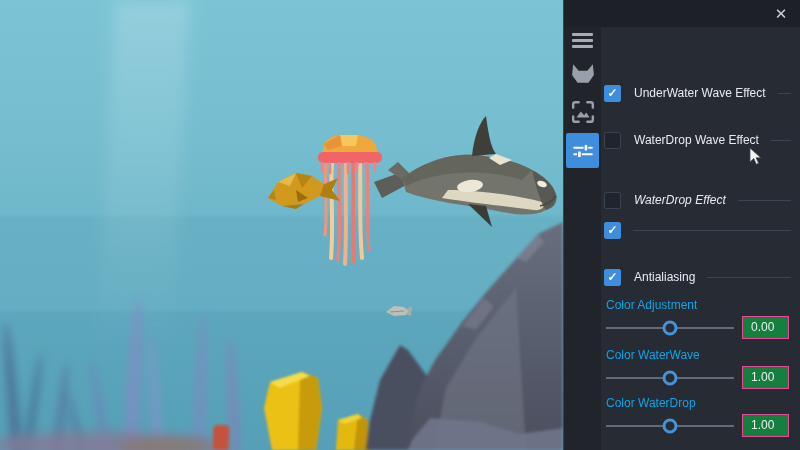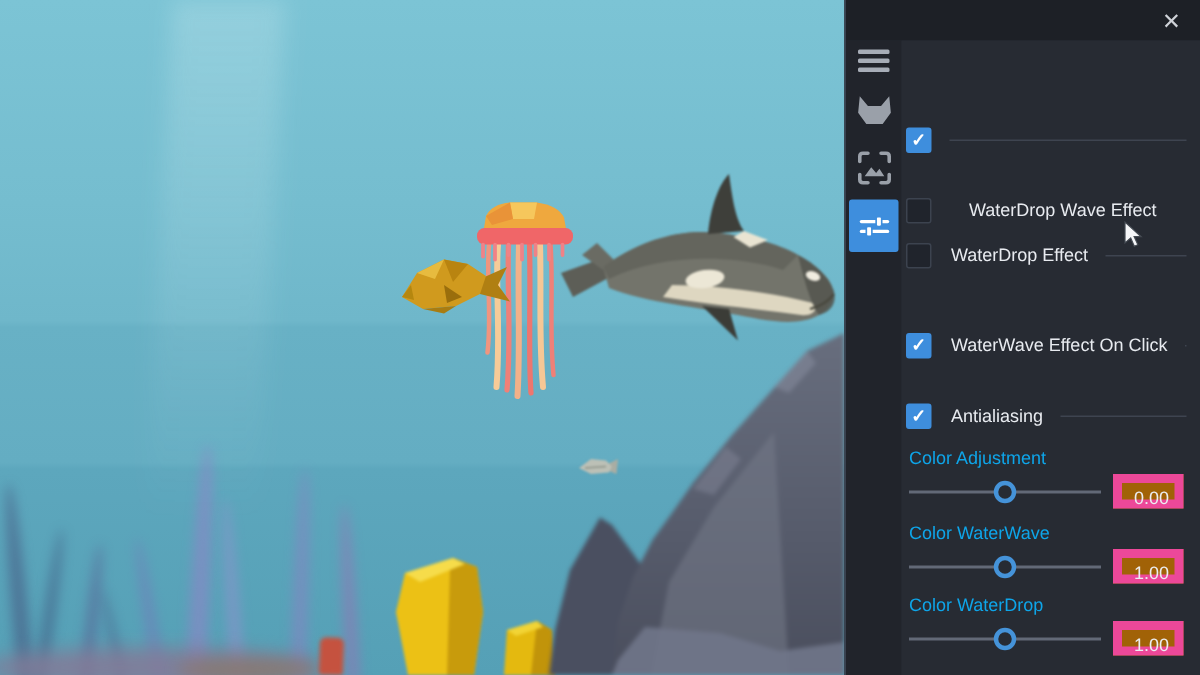--- a/index.html
+++ b/index.html
@@ -40,37 +40,37 @@
   .sb-sliders{top:106px;height:35px;border-radius:2px;}
   .sb-btn.active{background:#3e8edd;}
   .hamburger{display:flex;flex-direction:column;gap:3px;}
   .hamburger i{display:block;width:21px;height:3px;background:#a7adb7;border-radius:1px;}
 
   .content{position:absolute;left:37px;top:27px;width:200px;height:423px;background:#272b33;}
   .options-header{position:absolute;left:3px;top:1px;width:188px;height:26px;background:#3d4350;
     color:#eceef2;font-size:11px;font-weight:bold;letter-spacing:.7px;line-height:26px;padding-left:11px;}
 
   .cb-row{position:absolute;left:3px;right:10px;height:18px;display:flex;align-items:center;}
-  .r0{top:57px;}.r1{top:104px;gap:12px;}.r2{top:134px;}.r3{top:194px;}.r4{top:241px;}
+  .r0{top:57px;}.r1{top:104px;}.r2{top:164px;font-style:italic;}.r3{top:194px;}.r4{top:241px;}
   .checkbox{width:17px;height:17px;border-radius:2px;background:#20242c;border:1px solid #3c434f;
     display:flex;align-items:center;justify-content:center;cursor:pointer;flex:none;}
   .checkbox.checked{background:#3e8edd;border-color:#3e8edd;}
   .checkbox .check{display:none;color:#fff;font-size:12px;font-weight:bold;line-height:1;}
   .checkbox.checked .check{display:block;}
   .cb-label{margin-left:13px;color:#e8ebf0;font-size:12px;white-space:nowrap;}
   .rule{flex:1;height:1px;background:#3e4450;margin-left:12px;min-width:0;}
 
   .slider-group{position:absolute;left:5px;right:12px;}
   .g0{top:272px;}.g1{top:322px;}.g2{top:370px;}
   .slider-label{color:#0ea5e9;font-size:12px;height:13px;line-height:13px;}
   .slider-row{display:flex;align-items:center;margin-top:4px;height:23px;}
   .track{position:relative;width:128px;height:2px;background:#626977;flex:none;cursor:pointer;}
   .handle{position:absolute;top:50%;width:15px;height:15px;border-radius:50%;border:3px solid #4593d9;
     background:#272b33;transform:translate(-50%,-50%);cursor:grab;}
-  .value-box{margin-left:auto;width:47px;height:23px;background:#a16207;border:6px solid #ec4899;
+  .value-box{margin-left:auto;width:47px;height:23px;background:#15803d;border:1px solid #ec4899;
     color:#eceef2;font-size:12px;line-height:21px;padding-left:8px;}
 
   .cursor{position:absolute;left:749px;top:147px;pointer-events:none;}
 </style>
 </head>
 <body>
 
 <div class="screen">
 
   <div class="scene">
@@ -206,41 +206,41 @@
         </svg>
       </div>
     </div>
 
     <div class="content">
 
       <div class="cb-row r0">
         <div class="checkbox checked">
           <span class="check">✓</span>
         </div>
+        <span class="cb-label">UnderWater Wave Effect</span>
         <div class="rule"></div>
       </div>
       <div class="cb-row r1">
         <div class="checkbox">
           
         </div>
         <span class="cb-label">WaterDrop Wave Effect</span>
         <div class="rule"></div>
       </div>
       <div class="cb-row r2">
         <div class="checkbox">
           
         </div>
         <span class="cb-label">WaterDrop Effect</span>
         <div class="rule"></div>
       </div>
       <div class="cb-row r3">
         <div class="checkbox checked">
           <span class="check">✓</span>
         </div>
-        <span class="cb-label">WaterWave Effect On Click</span>
         <div class="rule"></div>
       </div>
       <div class="cb-row r4">
         <div class="checkbox checked">
           <span class="check">✓</span>
         </div>
         <span class="cb-label">Antialiasing</span>
         <div class="rule"></div>
       </div>
 

